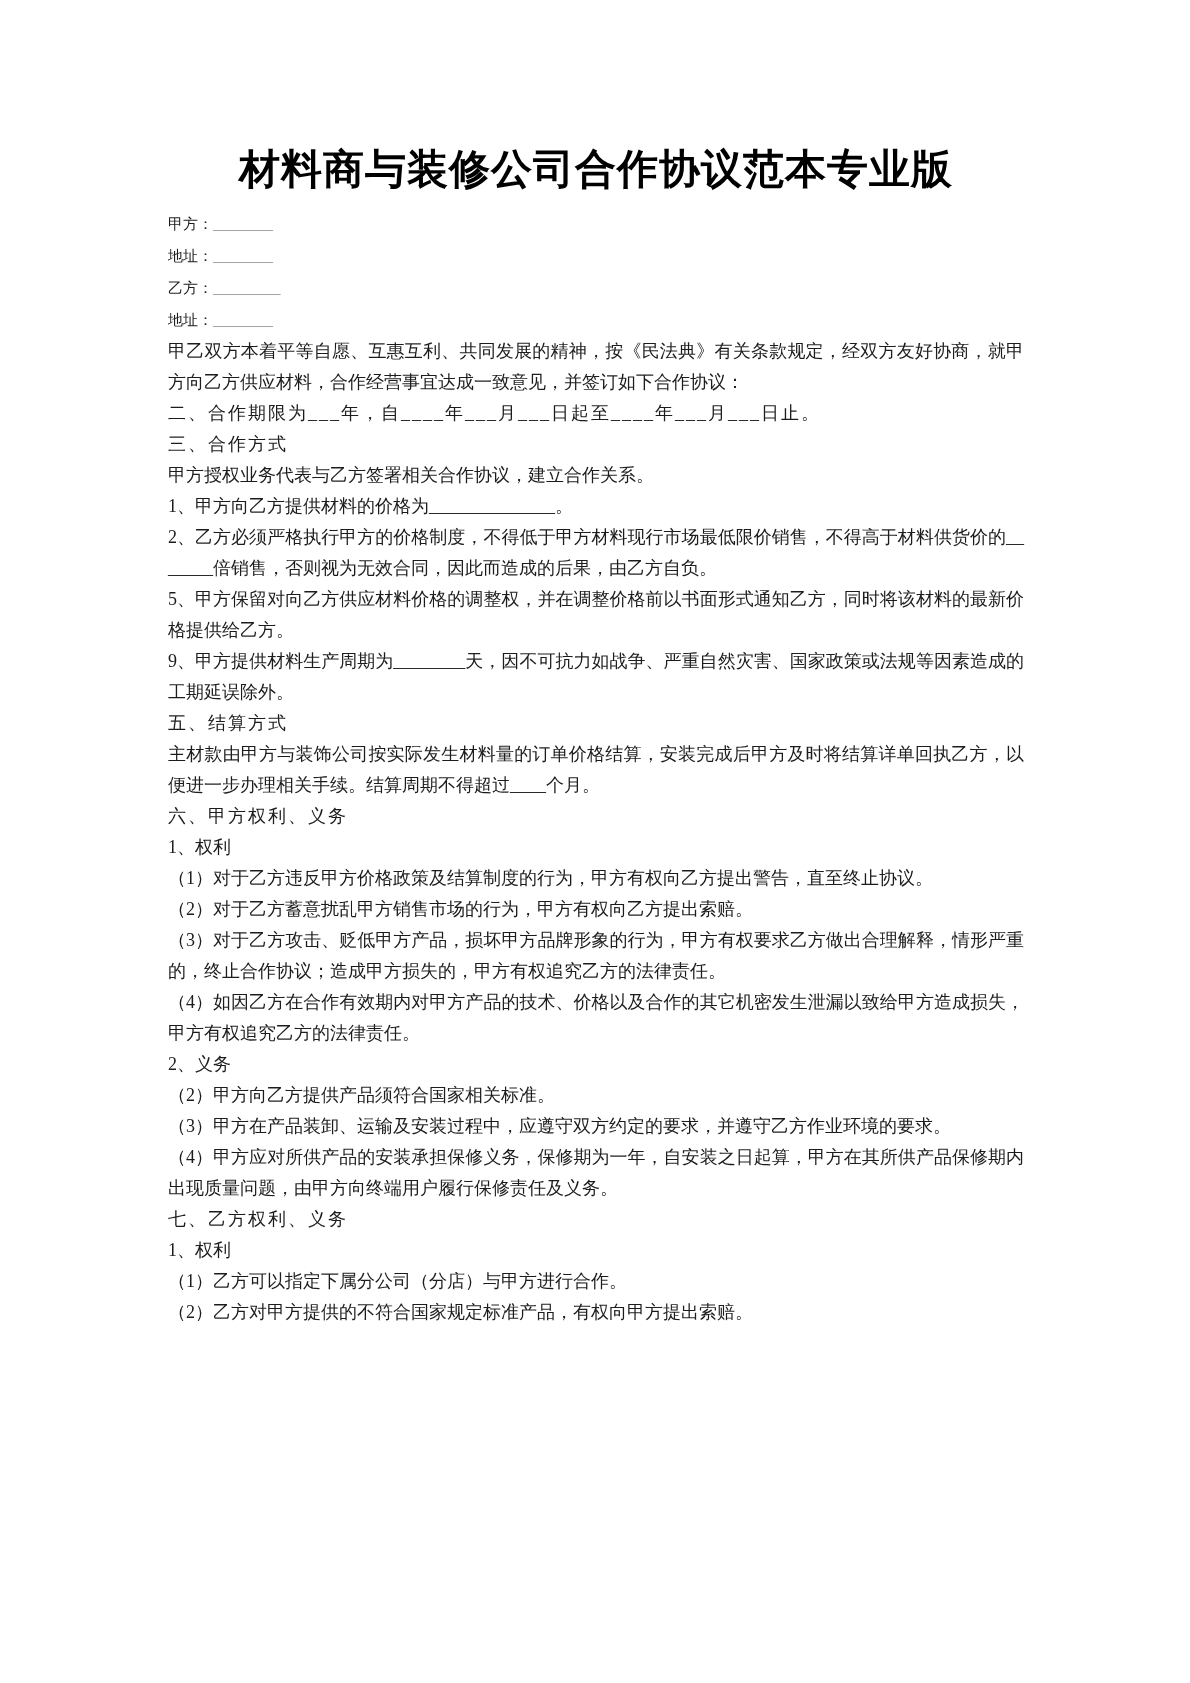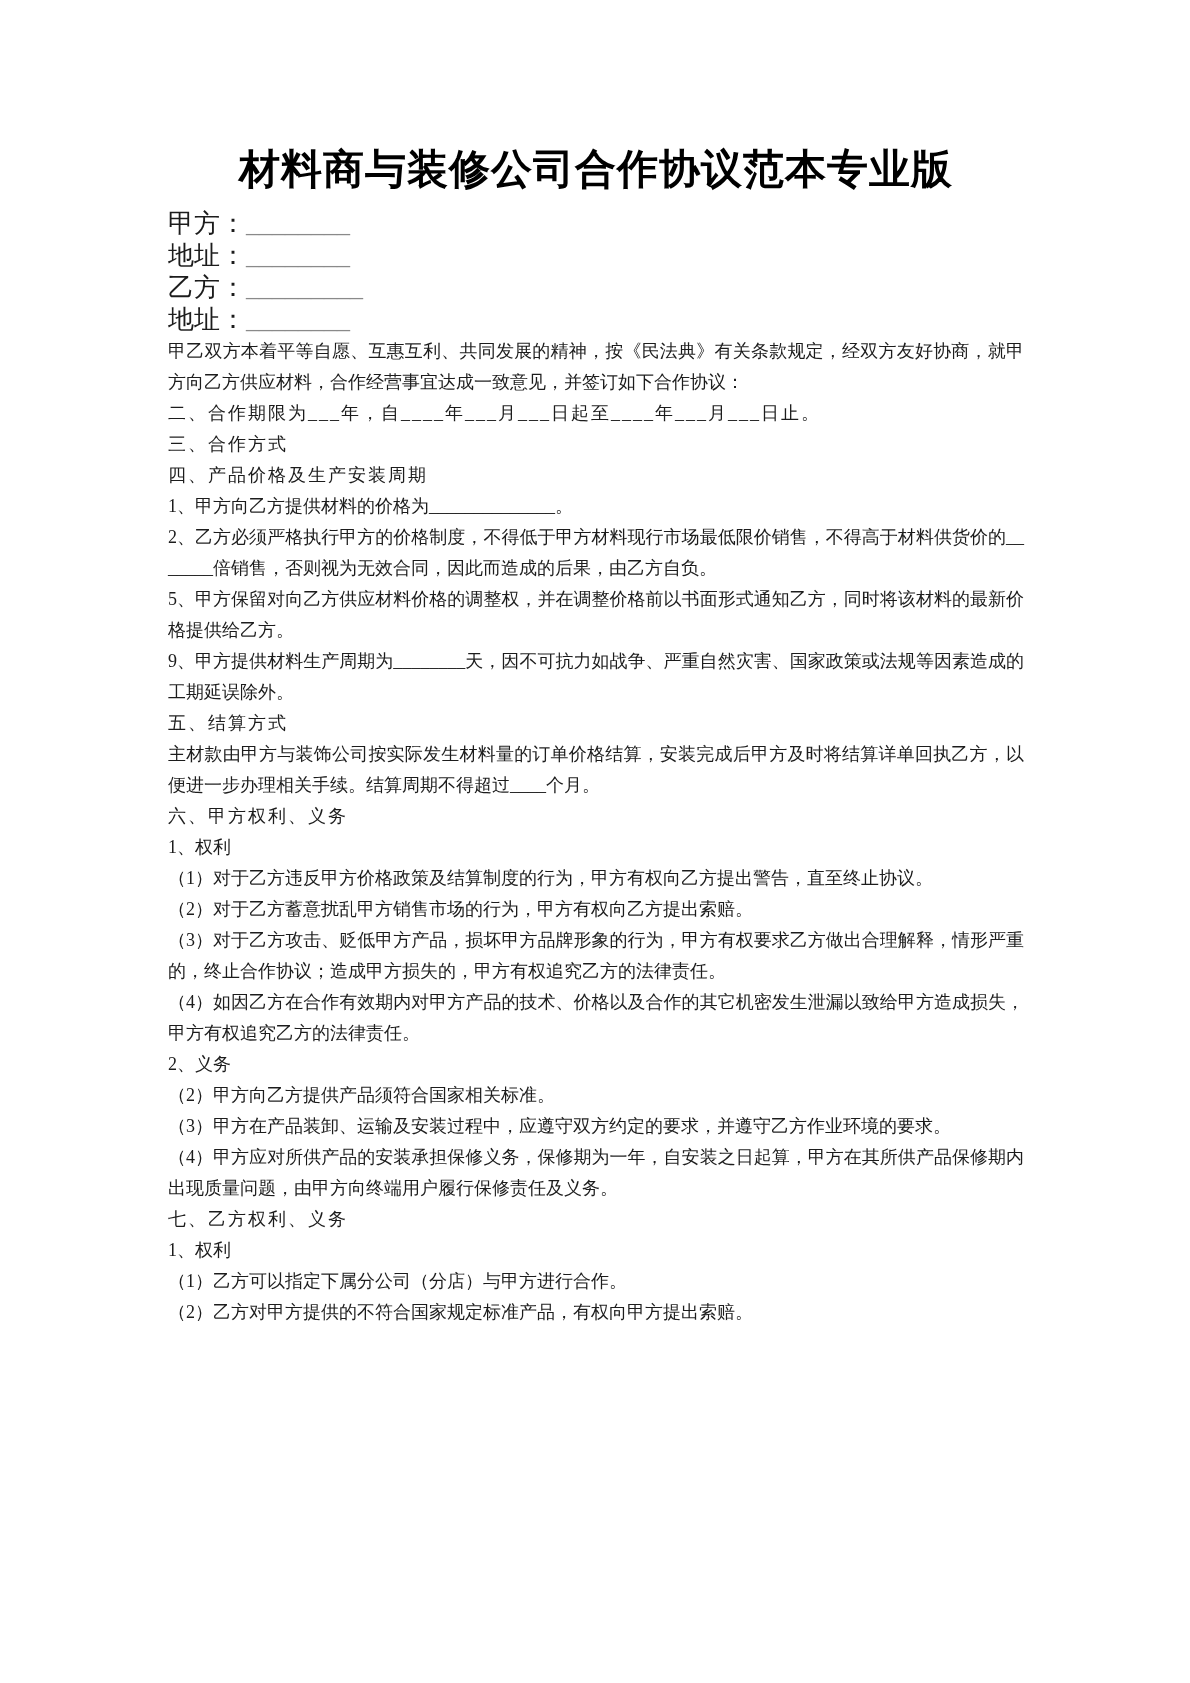--- a/index.html
+++ b/index.html
@@ -22,21 +22,21 @@
     margin: 0 0 16px 0;
     font-size: 41px;
     line-height: 46px;
     font-weight: 700;
     text-align: center;
     letter-spacing: 1px;
     color: #000000;
   }
   .field-line {
     margin: 0;
-    font-size: 26px;
+    font-size: 15px;
     line-height: 32px;
     white-space: nowrap;
   }
   .field-line .blank {
     color: #8a8a8a;
     letter-spacing: 0;
   }
   .line {
     margin: 0;
     font-size: 18px;
@@ -56,21 +56,21 @@
   <h1 class="doc-title">材料商与装修公司合作协议范本专业版</h1>
 
   <p class="field-line"><span>甲方：</span><span class="blank">________</span></p>
   <p class="field-line"><span>地址：</span><span class="blank">________</span></p>
   <p class="field-line"><span>乙方：</span><span class="blank">_________</span></p>
   <p class="field-line"><span>地址：</span><span class="blank">________</span></p>
 
   <p class="line">甲乙双方本着平等自愿、互惠互利、共同发展的精神，按《民法典》有关条款规定，经双方友好协商，就甲方向乙方供应材料，合作经营事宜达成一致意见，并签订如下合作协议：</p>
   <p class="line sec">二、合作期限为___年，自____年___月___日起至____年___月___日止。</p>
   <p class="line sec">三、合作方式</p>
-  <p class="line sec">四、产品价格及生产安装周期</p>
+  <p class="line">甲方授权业务代表与乙方签署相关合作协议，建立合作关系。</p>
   <p class="line">1、甲方向乙方提供材料的价格为______________。</p>
   <p class="line">2、乙方必须严格执行甲方的价格制度，不得低于甲方材料现行市场最低限价销售，不得高于材料供货价的_______倍销售，否则视为无效合同，因此而造成的后果，由乙方自负。</p>
   <p class="line">5、甲方保留对向乙方供应材料价格的调整权，并在调整价格前以书面形式通知乙方，同时将该材料的最新价格提供给乙方。</p>
   <p class="line">9、甲方提供材料生产周期为________天，因不可抗力如战争、严重自然灾害、国家政策或法规等因素造成的工期延误除外。</p>
   <p class="line sec">五、结算方式</p>
   <p class="line">主材款由甲方与装饰公司按实际发生材料量的订单价格结算，安装完成后甲方及时将结算详单回执乙方，以便进一步办理相关手续。结算周期不得超过____个月。</p>
   <p class="line sec">六、甲方权利、义务</p>
   <p class="line">1、权利</p>
   <p class="line">（1）对于乙方违反甲方价格政策及结算制度的行为，甲方有权向乙方提出警告，直至终止协议。</p>
   <p class="line">（2）对于乙方蓄意扰乱甲方销售市场的行为，甲方有权向乙方提出索赔。</p>

